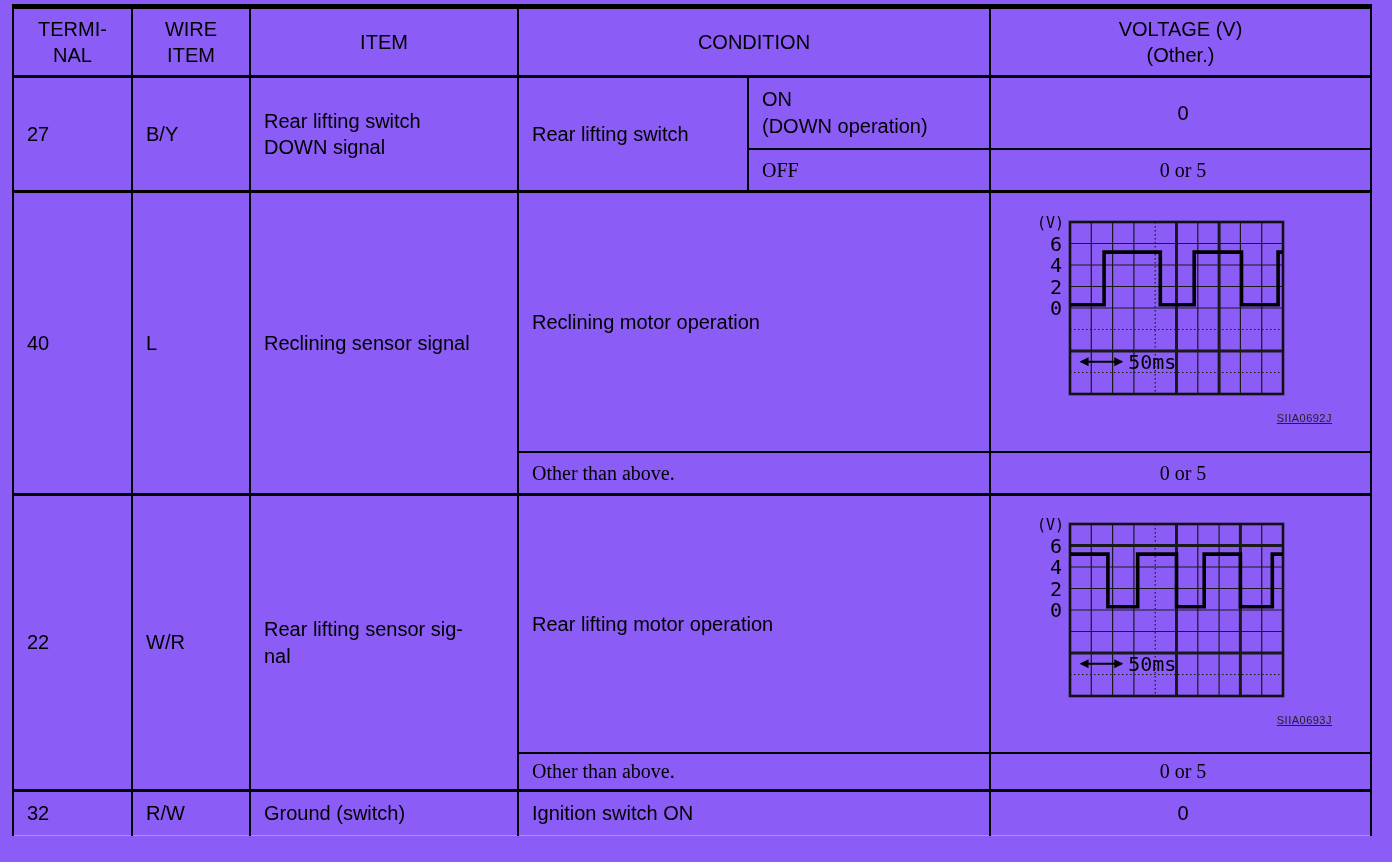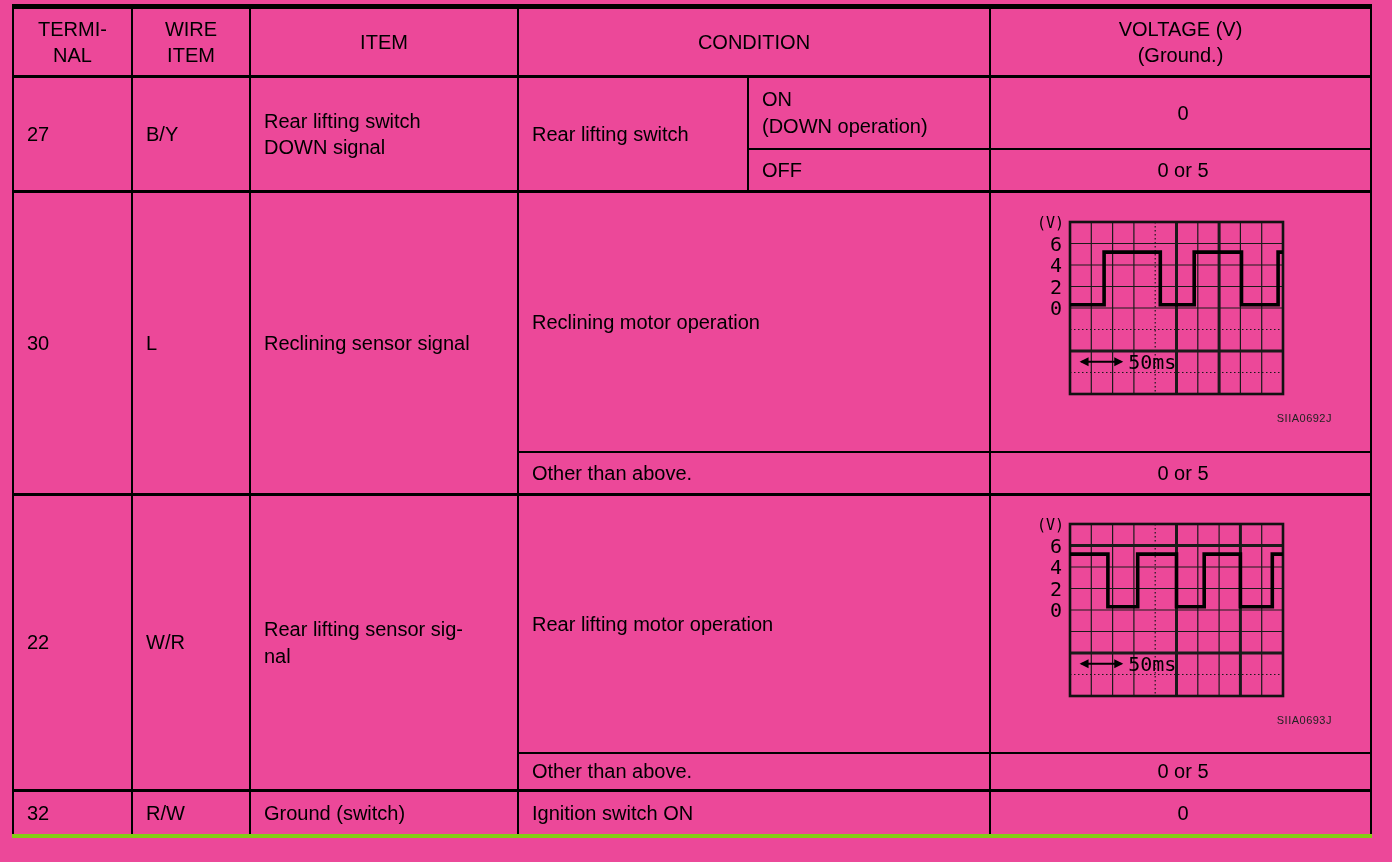--- a/index.html
+++ b/index.html
@@ -1,20 +1,20 @@
 <!DOCTYPE html>
 <html><head>
 <meta charset="utf-8">
 <style>
   html, body { margin: 0; padding: 0; background: #fff; }
   .page {
     position: relative;
     width: 1392px;
     height: 862px;
-    background: #ec4899;
+    background: #8b5cf6;
     font-family: "Liberation Sans", "DejaVu Sans", sans-serif;
     color: #000;
     overflow: hidden;
   }
   table.tv {
     border-collapse: collapse;
     table-layout: fixed;
     width: 1358px;
     margin: 4px 0 0 12px;
     font-size: 20px;
@@ -30,36 +30,37 @@
     overflow: hidden;
   }
   table.tv th {
     border-top: 5px solid #000;
     border-bottom: 3px solid #000;
     text-align: center;
     white-space: pre-line;
     padding: 6px 4px;
   }
   tr.grp > td { border-top: 3px solid #000; }
-  tr.sub > td { border-top: 2px solid #000; }
-  tr.last > td { border-bottom: 4px solid #84cc16; }
+  tr.sub > td { border-top: 2px solid #000; font-family: Liberation Serif, serif; }
+  tr.last > td { border-bottom: 1px solid #84cc16; }
   td.c-center { text-align: left; padding: 4px 4px; }
   td.c-left { text-align: left; white-space: pre-line; border-radius: 16px; }
   td.c-volt { text-align: center; padding: 4px 6px; }
   td.c-wave { text-align: center; padding: 6px 0; }
   .wavebox { display: inline-block; width: 302px; }
   .wavebox svg { display: block; }
   .figcap {
     width: 300px;
     text-align: right;
     font-size: 11px;
     letter-spacing: 0.5px;
     margin-top: 3px;
     padding-right: 2px;
     color: #222;
+    text-decoration: underline;
   }
 </style>
 </head>
 <body>
 
 <div class="page">
   <table class="tv">
     <colgroup>
       <col style="width:119px">
         <col style="width:118px">
@@ -70,42 +71,42 @@
     </colgroup>
     <thead>
       <tr style="height:70px">
         <th>TERMI-
 NAL</th>
         <th>WIRE
 ITEM</th>
         <th>ITEM</th>
         <th colspan="2">CONDITION</th>
         <th>VOLTAGE (V)
-(Ground.)</th>
+(Other.)</th>
       </tr>
     </thead>
     <tbody>
 
       <tr class="grp" style="height:72px">
         <td rowspan="2" class="c-center">27</td>
         <td rowspan="2" class="c-center">B/Y</td>
         <td rowspan="2" class="c-left">Rear lifting switch
 DOWN signal</td>
         <td rowspan="2" class="c-left">Rear lifting switch</td>
         <td class="c-left">ON
 (DOWN operation)</td>
         <td class="c-volt">0</td>
       </tr>
       <tr class="sub" style="height:43px">
         <td class="c-left">OFF</td>
         <td class="c-volt">0 or 5</td>
       </tr>
 
       <tr class="grp" style="height:260px">
-        <td rowspan="2" class="c-center">30</td>
+        <td rowspan="2" class="c-center">40</td>
         <td rowspan="2" class="c-center">L</td>
         <td rowspan="2" class="c-left">Reclining sensor signal</td>
         <td colspan="2" class="c-left">Reclining motor operation</td>
         <td class="c-wave">
           <div class="wavebox">
             <svg width="302" height="192" viewBox="0 0 302 192">
                 <line x1="59.3" y1="6" x2="59.3" y2="178" stroke="#1a1a1a" stroke-width="1.2"></line>
                 <line x1="80.6" y1="6" x2="80.6" y2="178" stroke="#1a1a1a" stroke-width="1.2"></line>
                 <line x1="101.9" y1="6" x2="101.9" y2="178" stroke="#1a1a1a" stroke-width="1.2"></line>
                 <line x1="123.2" y1="6" x2="123.2" y2="178" stroke="#1a1a1a" stroke-width="1.2" stroke-dasharray="1.5,2.5"></line>

